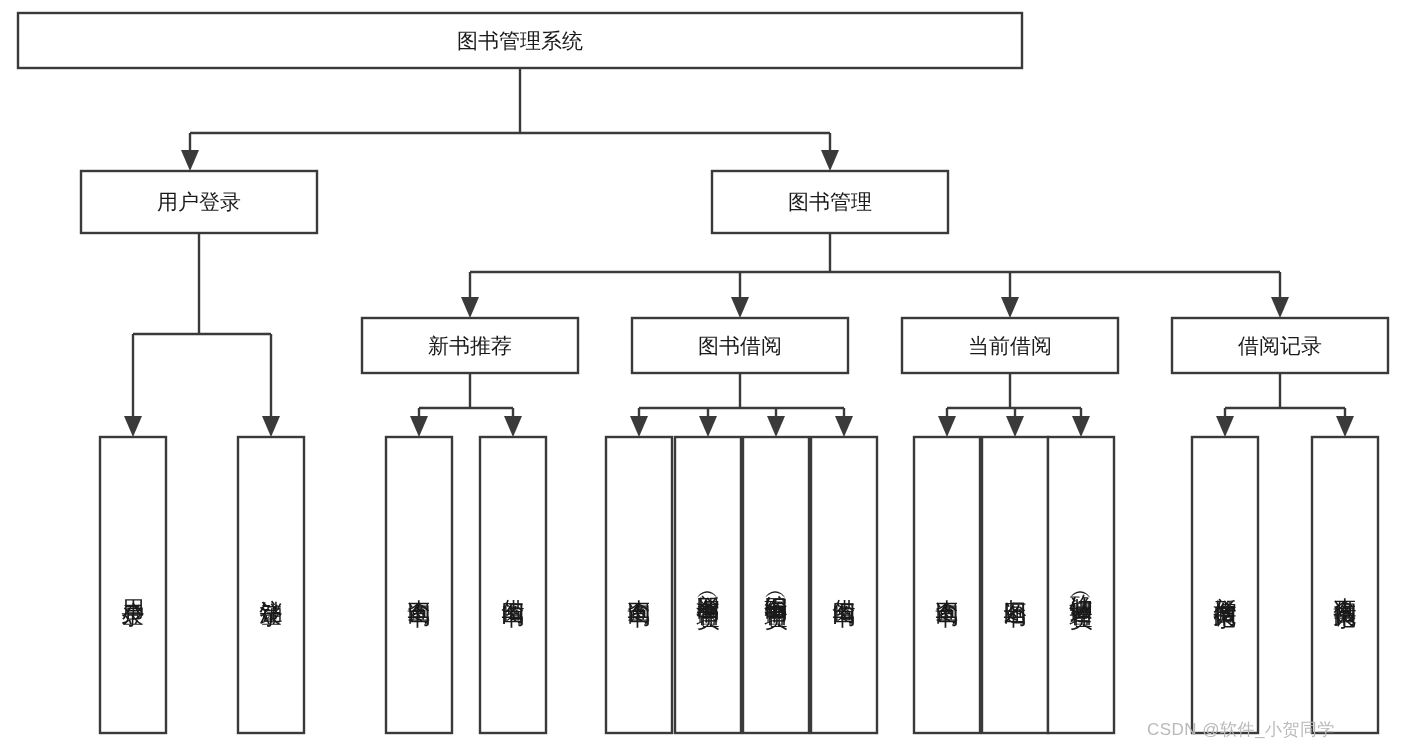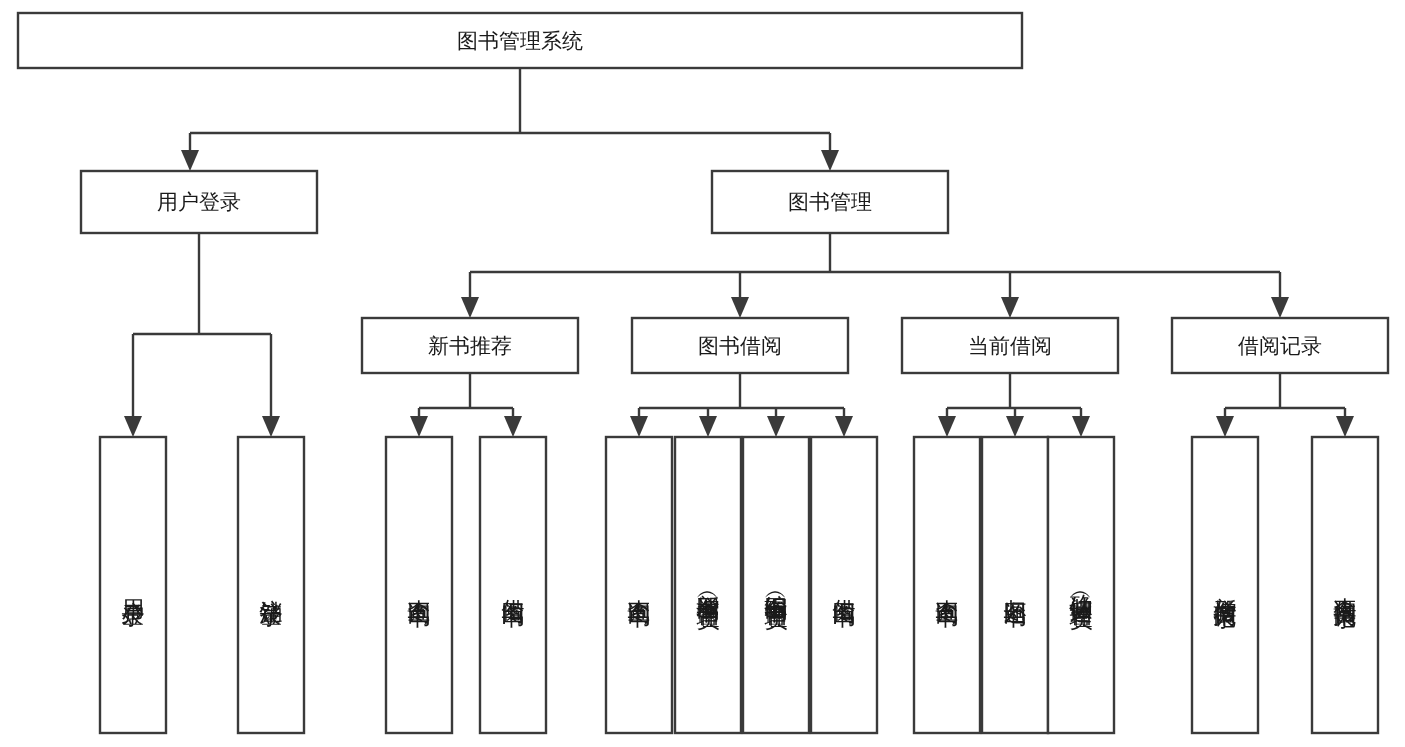--- a/index.html
+++ b/index.html
@@ -235,14 +235,15 @@
   <div class="leaf-label" style="left:606px; top:437px; width:66px; height:296px;">查询图书</div>
   <div class="leaf-label" style="left:675px; top:437px; width:66px; height:296px;">新增图书（管理员）</div>
   <div class="leaf-label" style="left:743px; top:437px; width:66px; height:296px;">编辑图书（管理员）</div>
   <div class="leaf-label" style="left:811px; top:437px; width:66px; height:296px;">借阅图书</div>
   <div class="leaf-label" style="left:914px; top:437px; width:66px; height:296px;">查询图书</div>
   <div class="leaf-label" style="left:982px; top:437px; width:66px; height:296px;">归还图书</div>
   <div class="leaf-label" style="left:1048px; top:437px; width:66px; height:296px;">确认归还（管理员）</div>
   <div class="leaf-label" style="left:1192px; top:437px; width:66px; height:296px;">新增借阅记录</div>
   <div class="leaf-label" style="left:1312px; top:437px; width:66px; height:296px;">查询借阅记录</div>
 
+  <div id="watermark">CSDN @软件_小贺同学</div>
 
 </div>
 
 </body></html>

